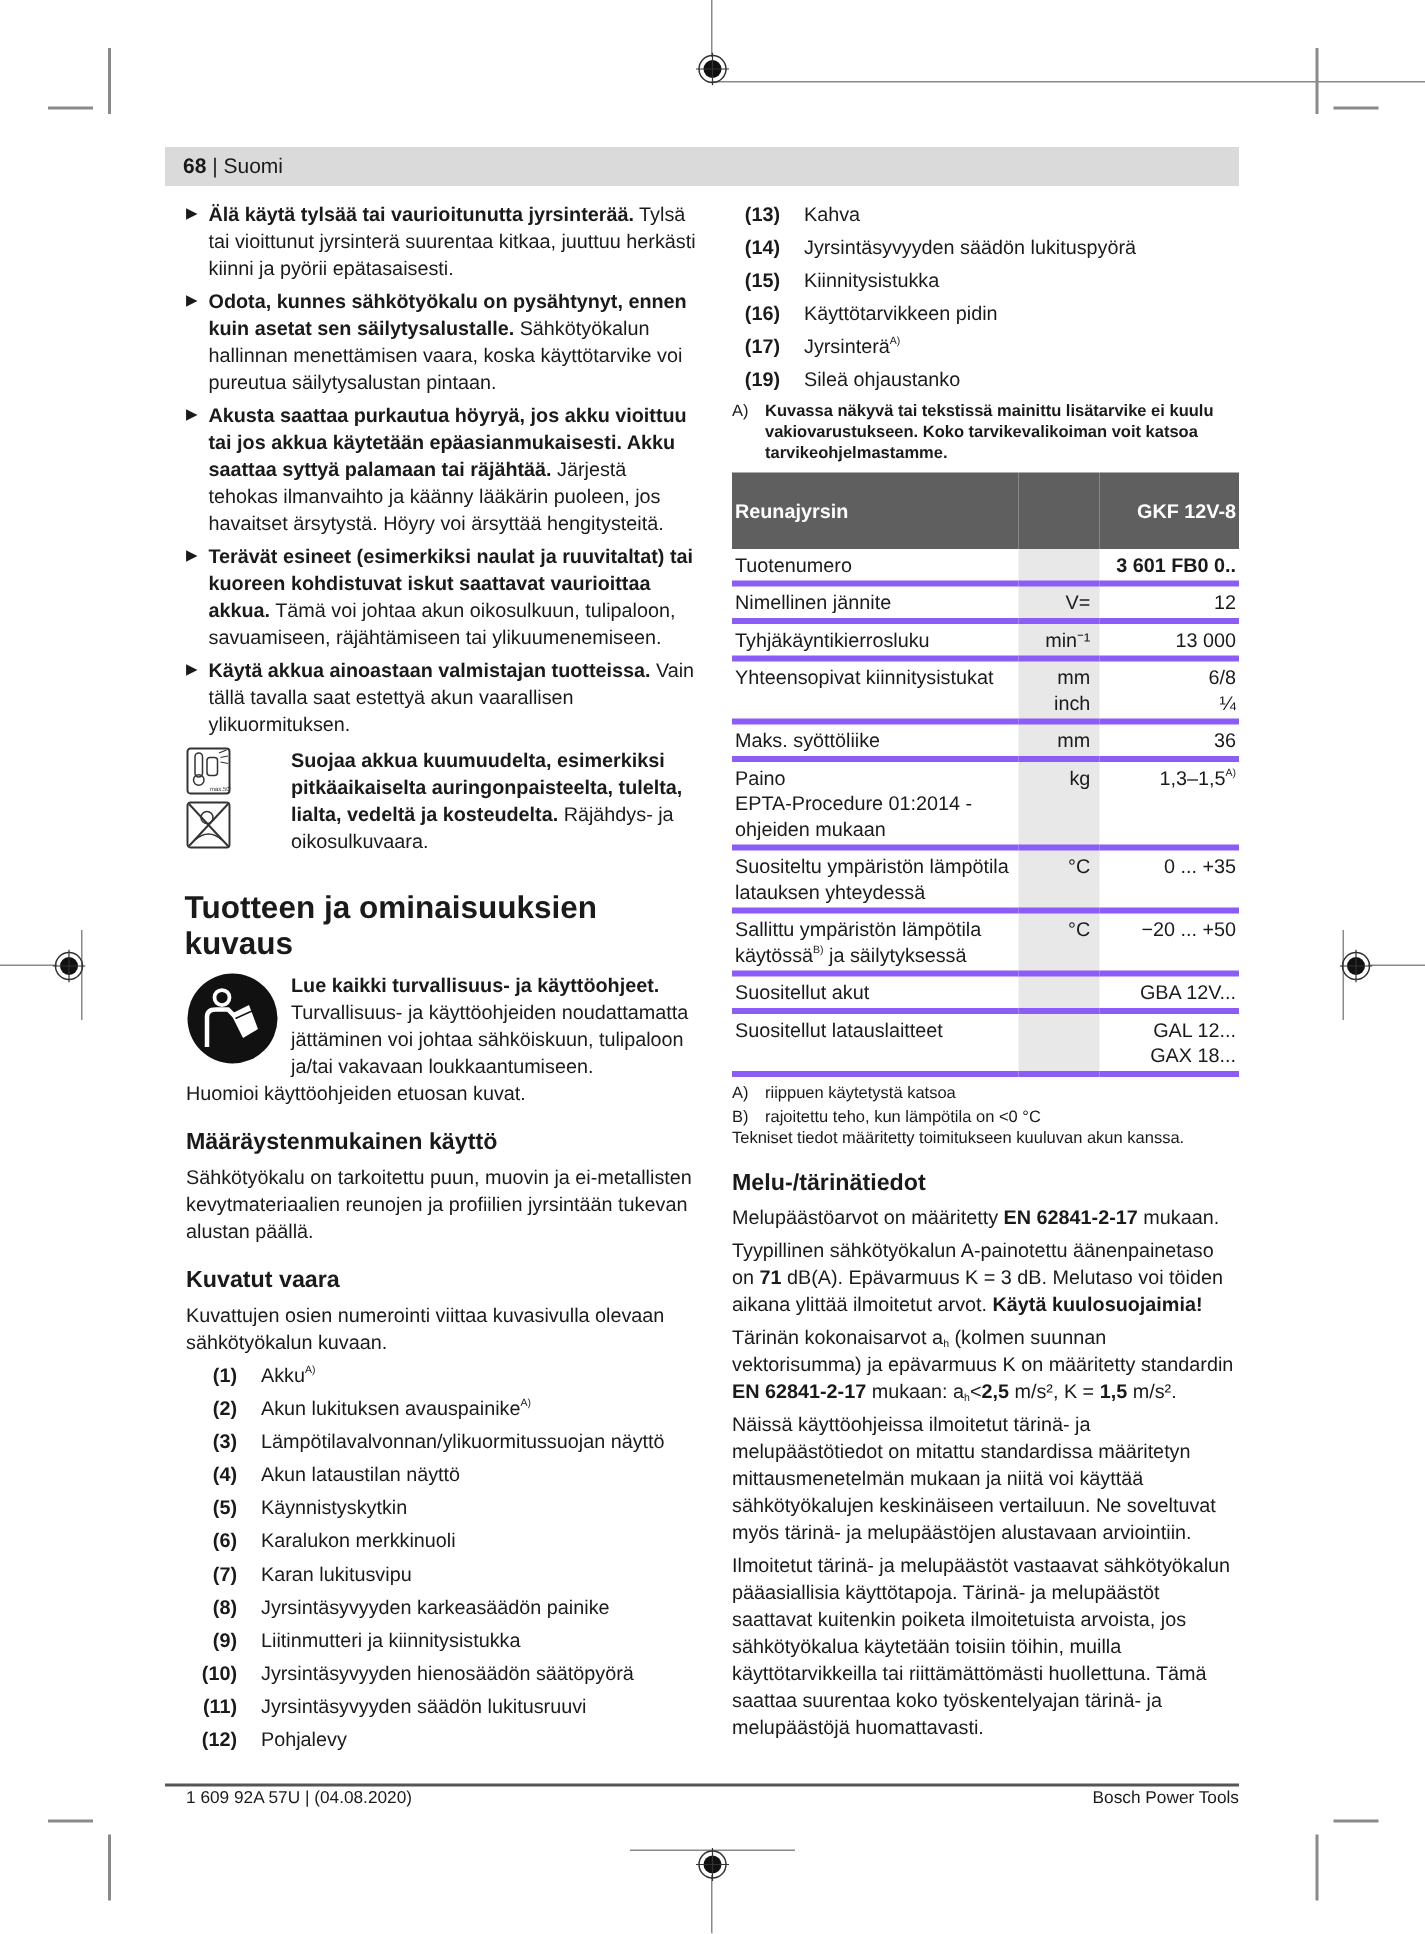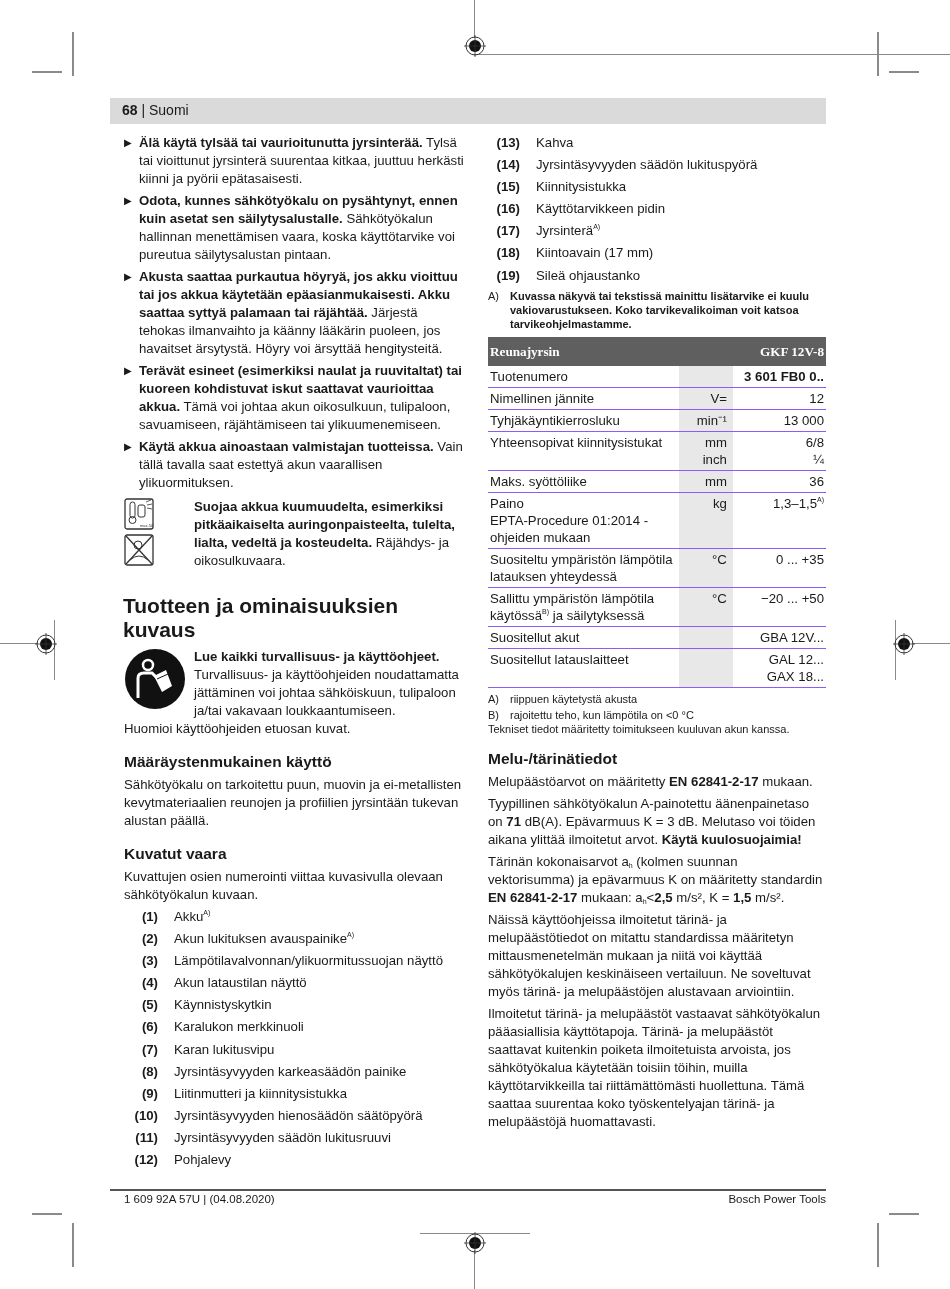--- a/index.html
+++ b/index.html
@@ -28,22 +28,22 @@
   .read-icon { width: 70px; flex: none; }
   .parts { list-style: none; margin: 4px 0 0 0; padding: 0; }
   .parts li { display: flex; margin-bottom: 4.1px; }
   .parts .n { width: 34px; text-align: right; font-weight: bold; flex: none; margin-right: 16px; }
   .parts-r .n { width: 32px; }
   sup { font-size: 7px; vertical-align: 6px; line-height: 0; }
   sub { font-size: 7px; vertical-align: -2px; line-height: 0; }
   .fn { display: flex; font-size: 11px; line-height: 14px; margin-top: 2px; }
   .fn .k { width: 22px; flex: none; }
   table.spec { border-collapse: collapse; width: 338px; margin-top: 6px; font-size: 13.2px; }
-  table.spec td { padding: 2px 2px; vertical-align: top; border-bottom: 1px solid #8b5cf6; line-height: 17px; }
-  table.spec tr.hd td { background: #5f5f5f; color: #fff; font-weight: bold; border-bottom: none; padding: 6px 2px; font-family: Liberation Serif, serif; }
+  table.spec td { padding: 2px 2px; vertical-align: top; border-bottom: 4px solid #8b5cf6; line-height: 17px; }
+  table.spec tr.hd td { background: #5f5f5f; color: #fff; font-weight: bold; border-bottom: none; padding: 17px 2px; }
   table.spec td.u { width: 45px; background: #e8e8e8; text-align: right; padding-right: 6px; }
   table.spec tr.hd td.u { background: #5f5f5f; }
   table.spec td.v { width: 88px; text-align: right; }
   table.spec td.l { width: 185px; }
   .small { font-size: 11px; line-height: 15px; }
   .footer-line { position: absolute; left: 110px; top: 1189px; width: 716px; height: 2px; background: #555; }
   .footer-left { position: absolute; left: 124px; top: 1193px; font-size: 11.5px; }
   .footer-right { position: absolute; right: 124px; top: 1193px; font-size: 11.5px; }
 </style>
 </head>
@@ -213,24 +213,20 @@
       </li>
       <li>
         <span class="n">(16)</span>
         <span><span>Käyttötarvikkeen pidin</span><sup></sup></span>
       </li>
       <li>
         <span class="n">(17)</span>
         <span><span>Jyrsinterä</span><sup>A)</sup></span>
       </li>
       <li>
-        <span class="n">(18)</span>
-        <span><span>Kiintoavain (17 mm)</span><sup></sup></span>
-      </li>
-      <li>
         <span class="n">(19)</span>
         <span><span>Sileä ohjaustanko</span><sup></sup></span>
       </li>
     </ul>
   <div class="fn" style="margin-top:2px">
     <span class="k">A)</span>
     <span class="b">Kuvassa näkyvä tai tekstissä mainittu lisätarvike ei kuulu vakiovarustukseen. Koko tarvikevalikoiman voit katsoa tarvikeohjelmastamme.</span>
   </div>
 
   <table class="spec">
@@ -294,21 +290,21 @@
           <td class="l" style="white-space:pre-line"><span>Suositellut latauslaitteet</span><sup></sup><span></span></td>
           <td class="u" style="white-space:pre-line"></td>
           <td class="v" style="white-space:pre-line"><span>GAL 12...
 GAX 18...</span><sup></sup></td>
         </tr>
       </tbody>
   </table>
   <div id="tech-fns" style="margin-top:4px">
       <div class="fn">
         <span class="k">A)</span>
-        <span>riippuen käytetystä akusta</span>
+        <span>riippuen käytetystä katsoa</span>
       </div>
       <div class="fn">
         <span class="k">B)</span>
         <span>rajoitettu teho, kun lämpötila on &lt;0 °C</span>
       </div>
     </div>
   <div class="small">Tekniset tiedot määritetty toimitukseen kuuluvan akun kanssa.</div>
 
   <h2 style="margin-top:12px">Melu-/tärinätiedot</h2>
   <p><span>Melupäästöarvot on määritetty </span><span class="b">EN 62841-2-17</span><span> mukaan.</span></p>

